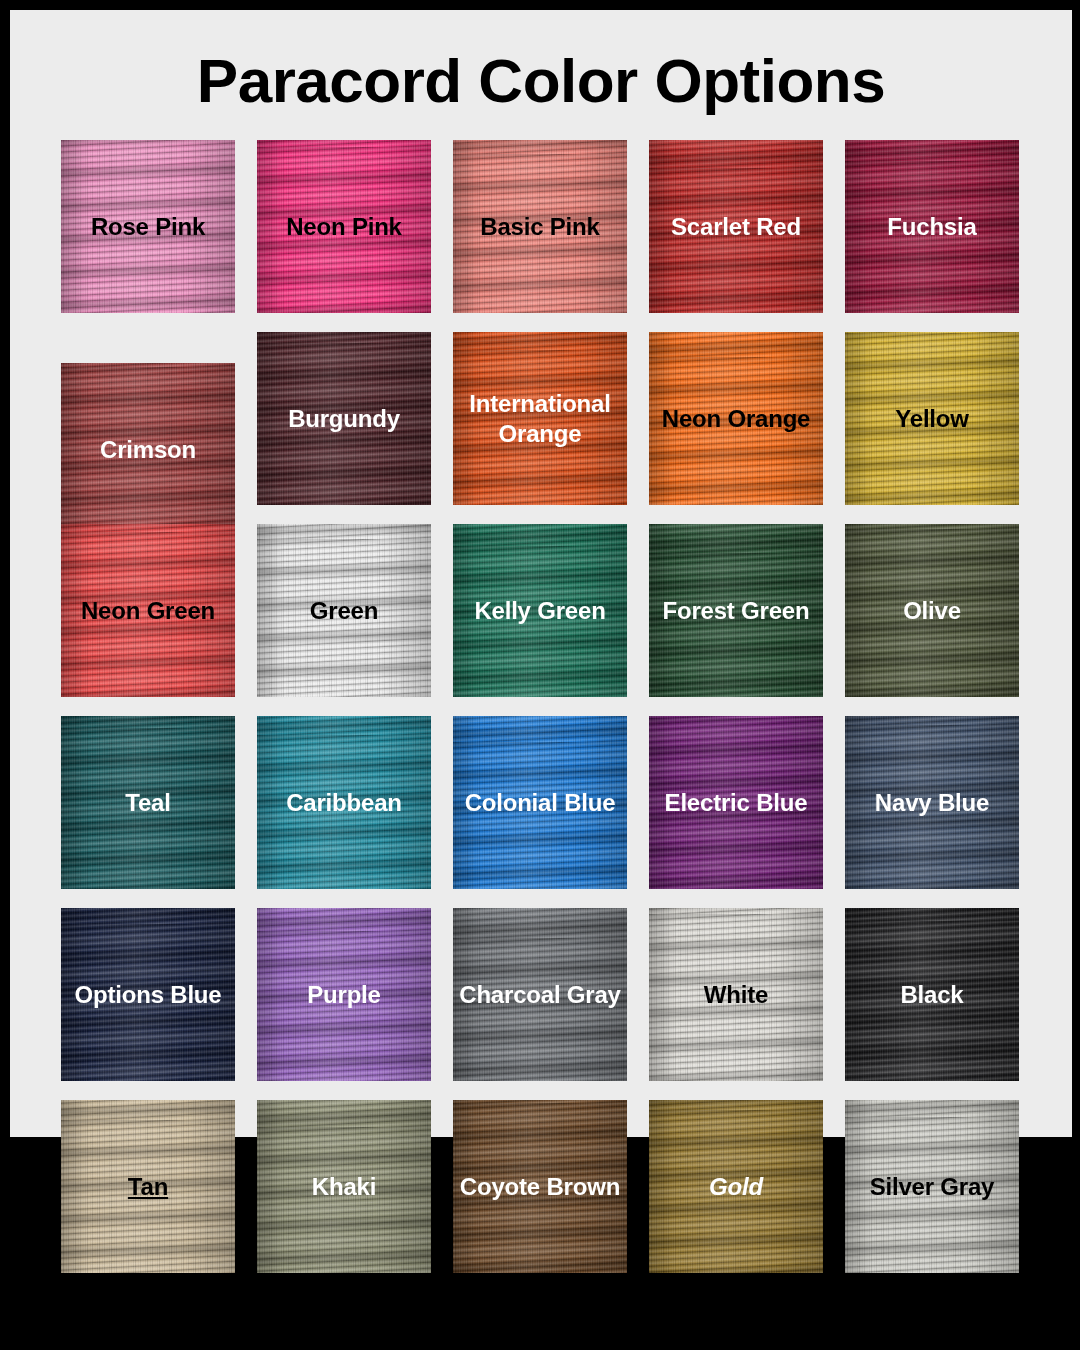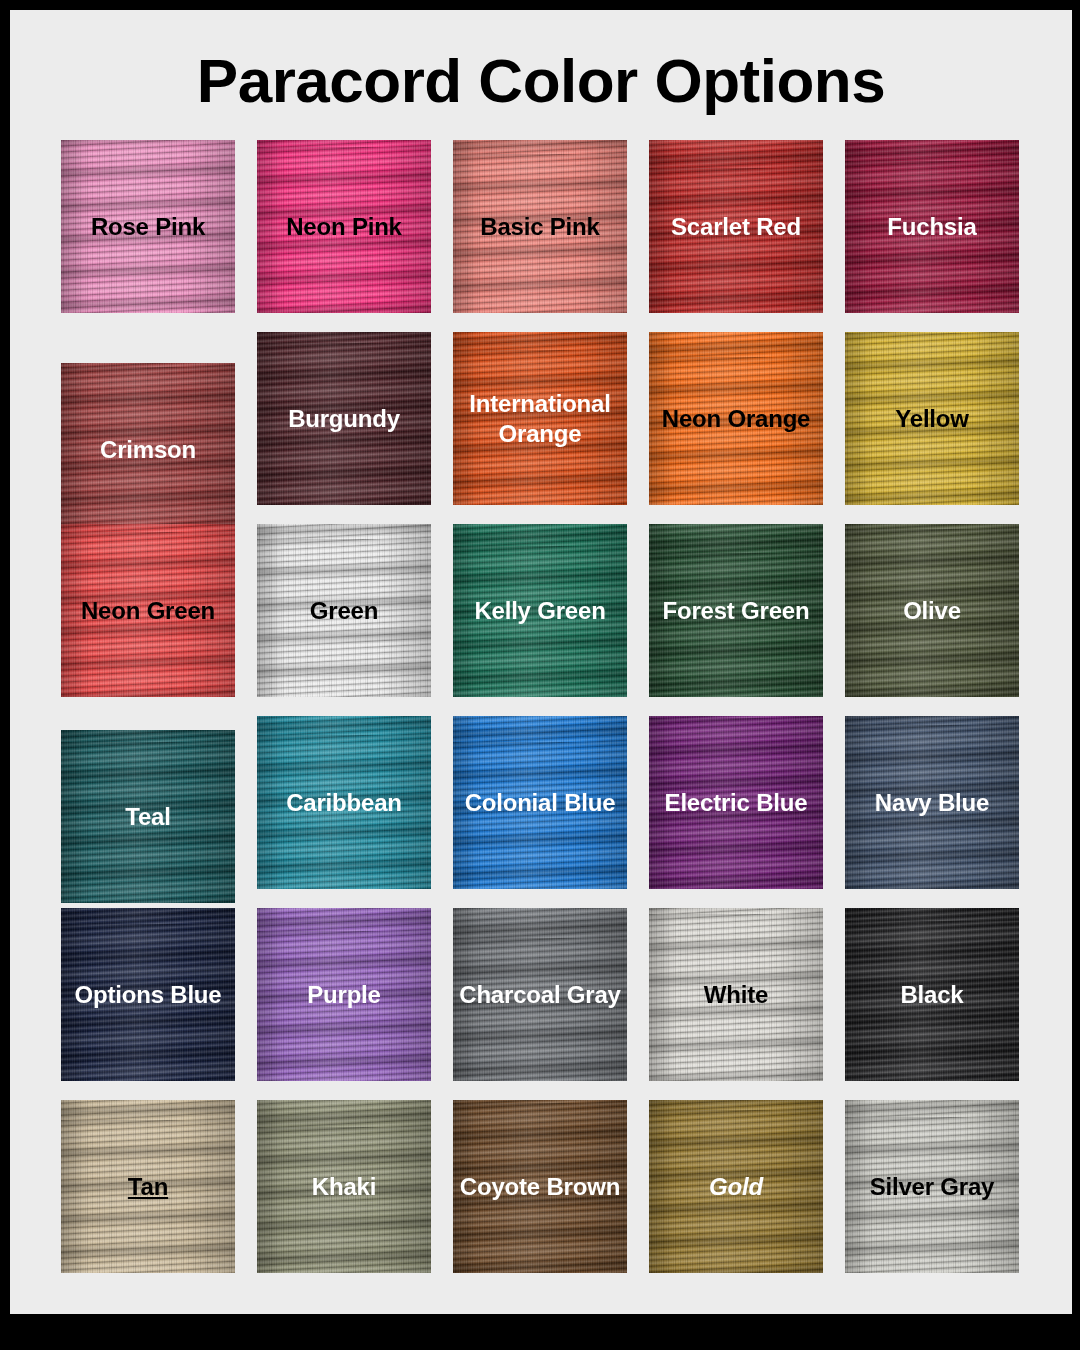--- a/index.html
+++ b/index.html
@@ -5,21 +5,21 @@
   * { margin:0; padding:0; box-sizing:border-box; }
   html, body {
     width:1080px; height:1350px;
     background:#000;
     font-family:"Liberation Sans", sans-serif;
     overflow:hidden;
   }
   .page {
     position:absolute;
     left:10px; top:10px;
-    width:1062px; height:1304px;
+    width:1062px; height:1127px;
     background:#ececec;
   }
   .title {
     text-align:center;
     font-size:62px;
     font-weight:bold;
     letter-spacing:-0.5px;
     color:#000;
     padding-top:40px;
     line-height:1.0;
@@ -209,21 +209,21 @@
         <div class="tex shade" style="background-position: 0px 29px;"></div>
         <div class="label light">Forest Green</div>
       </div>
       <div class="swatch" style="background: rgb(76, 84, 54);">
         <div class="tex lines" style="background-position: 0px 5px;"></div>
         <div class="tex big" style="background-position: 0px 5px;"></div>
         <div class="tex weave" style="background-position: 0px 5px;"></div>
         <div class="tex shade" style="background-position: 0px 5px;"></div>
         <div class="label light">Olive</div>
       </div>
-      <div class="swatch" style="background: rgb(19, 88, 92); margin-top: 14px;">
+      <div class="swatch" style="background: rgb(19, 88, 92);">
         <div class="tex lines" style="background-position: 0px 12px;"></div>
         <div class="tex big" style="background-position: 0px 12px;"></div>
         <div class="tex weave" style="background-position: 0px 12px;"></div>
         <div class="tex shade" style="background-position: 0px 12px;"></div>
         <div class="label light">Teal</div>
       </div>
       <div class="swatch" style="background: rgb(26, 139, 160);">
         <div class="tex lines" style="background-position: 0px 19px;"></div>
         <div class="tex big" style="background-position: 0px 19px;"></div>
         <div class="tex weave" style="background-position: 0px 19px;"></div>

